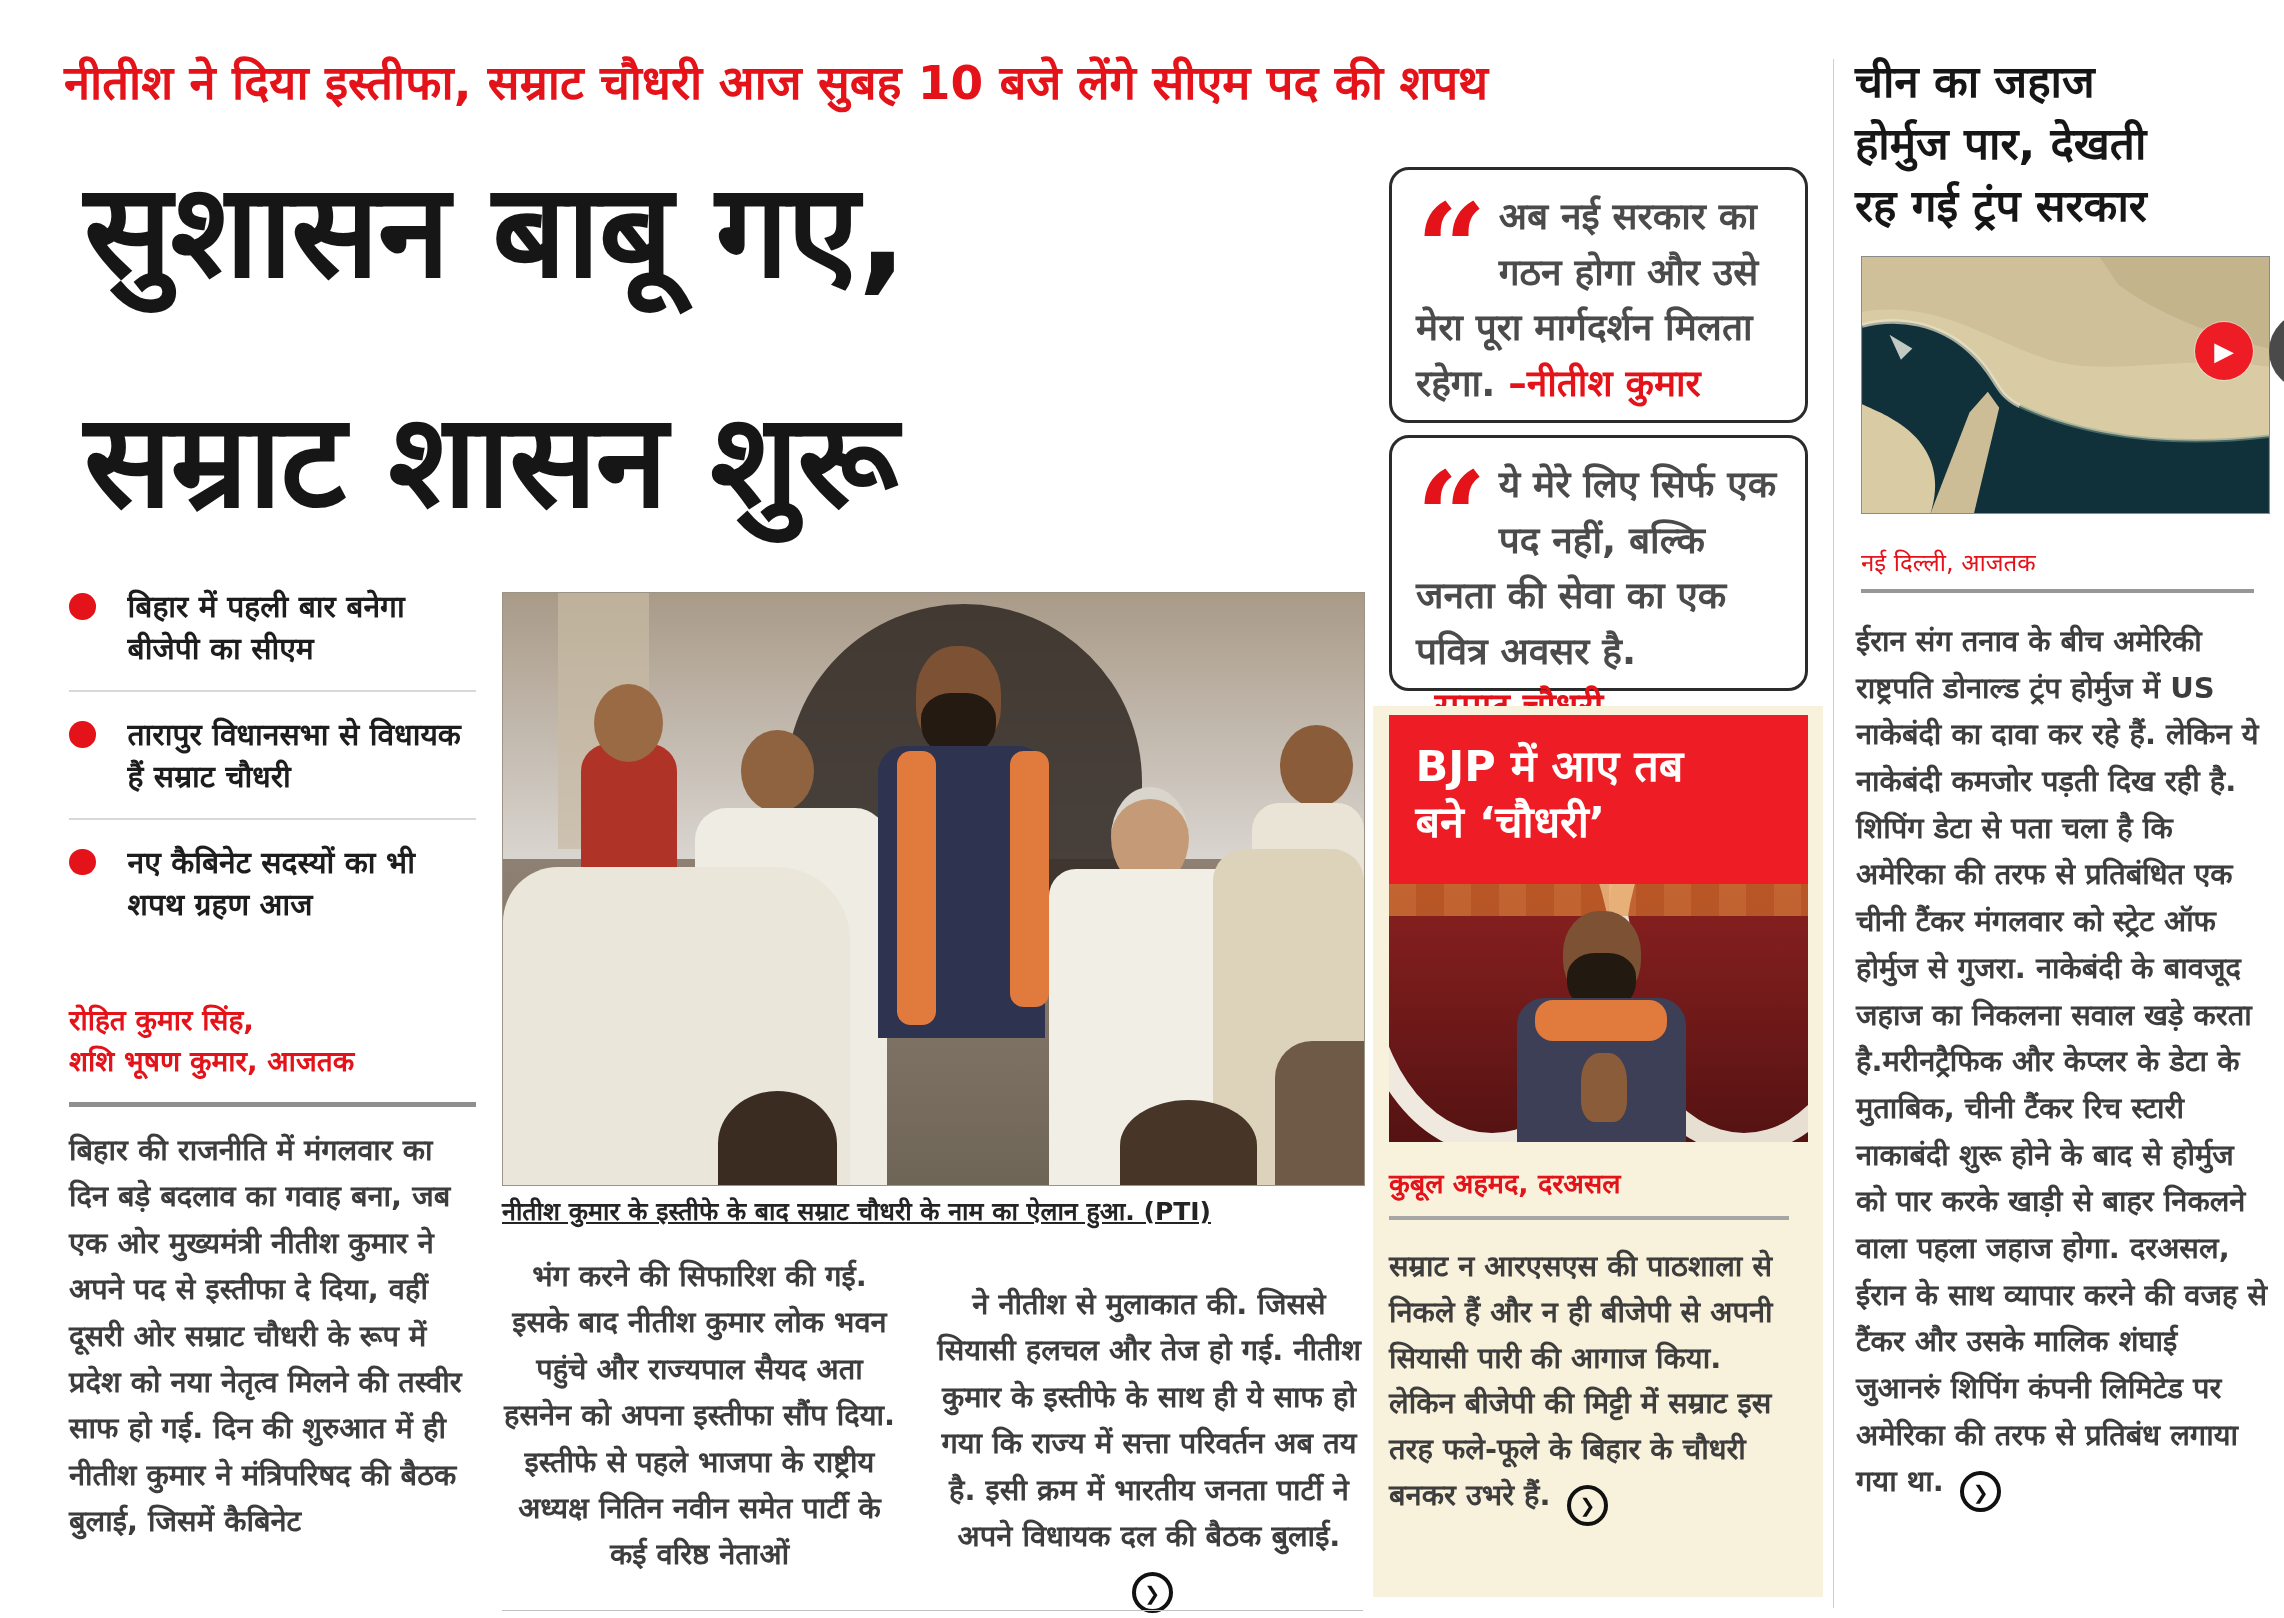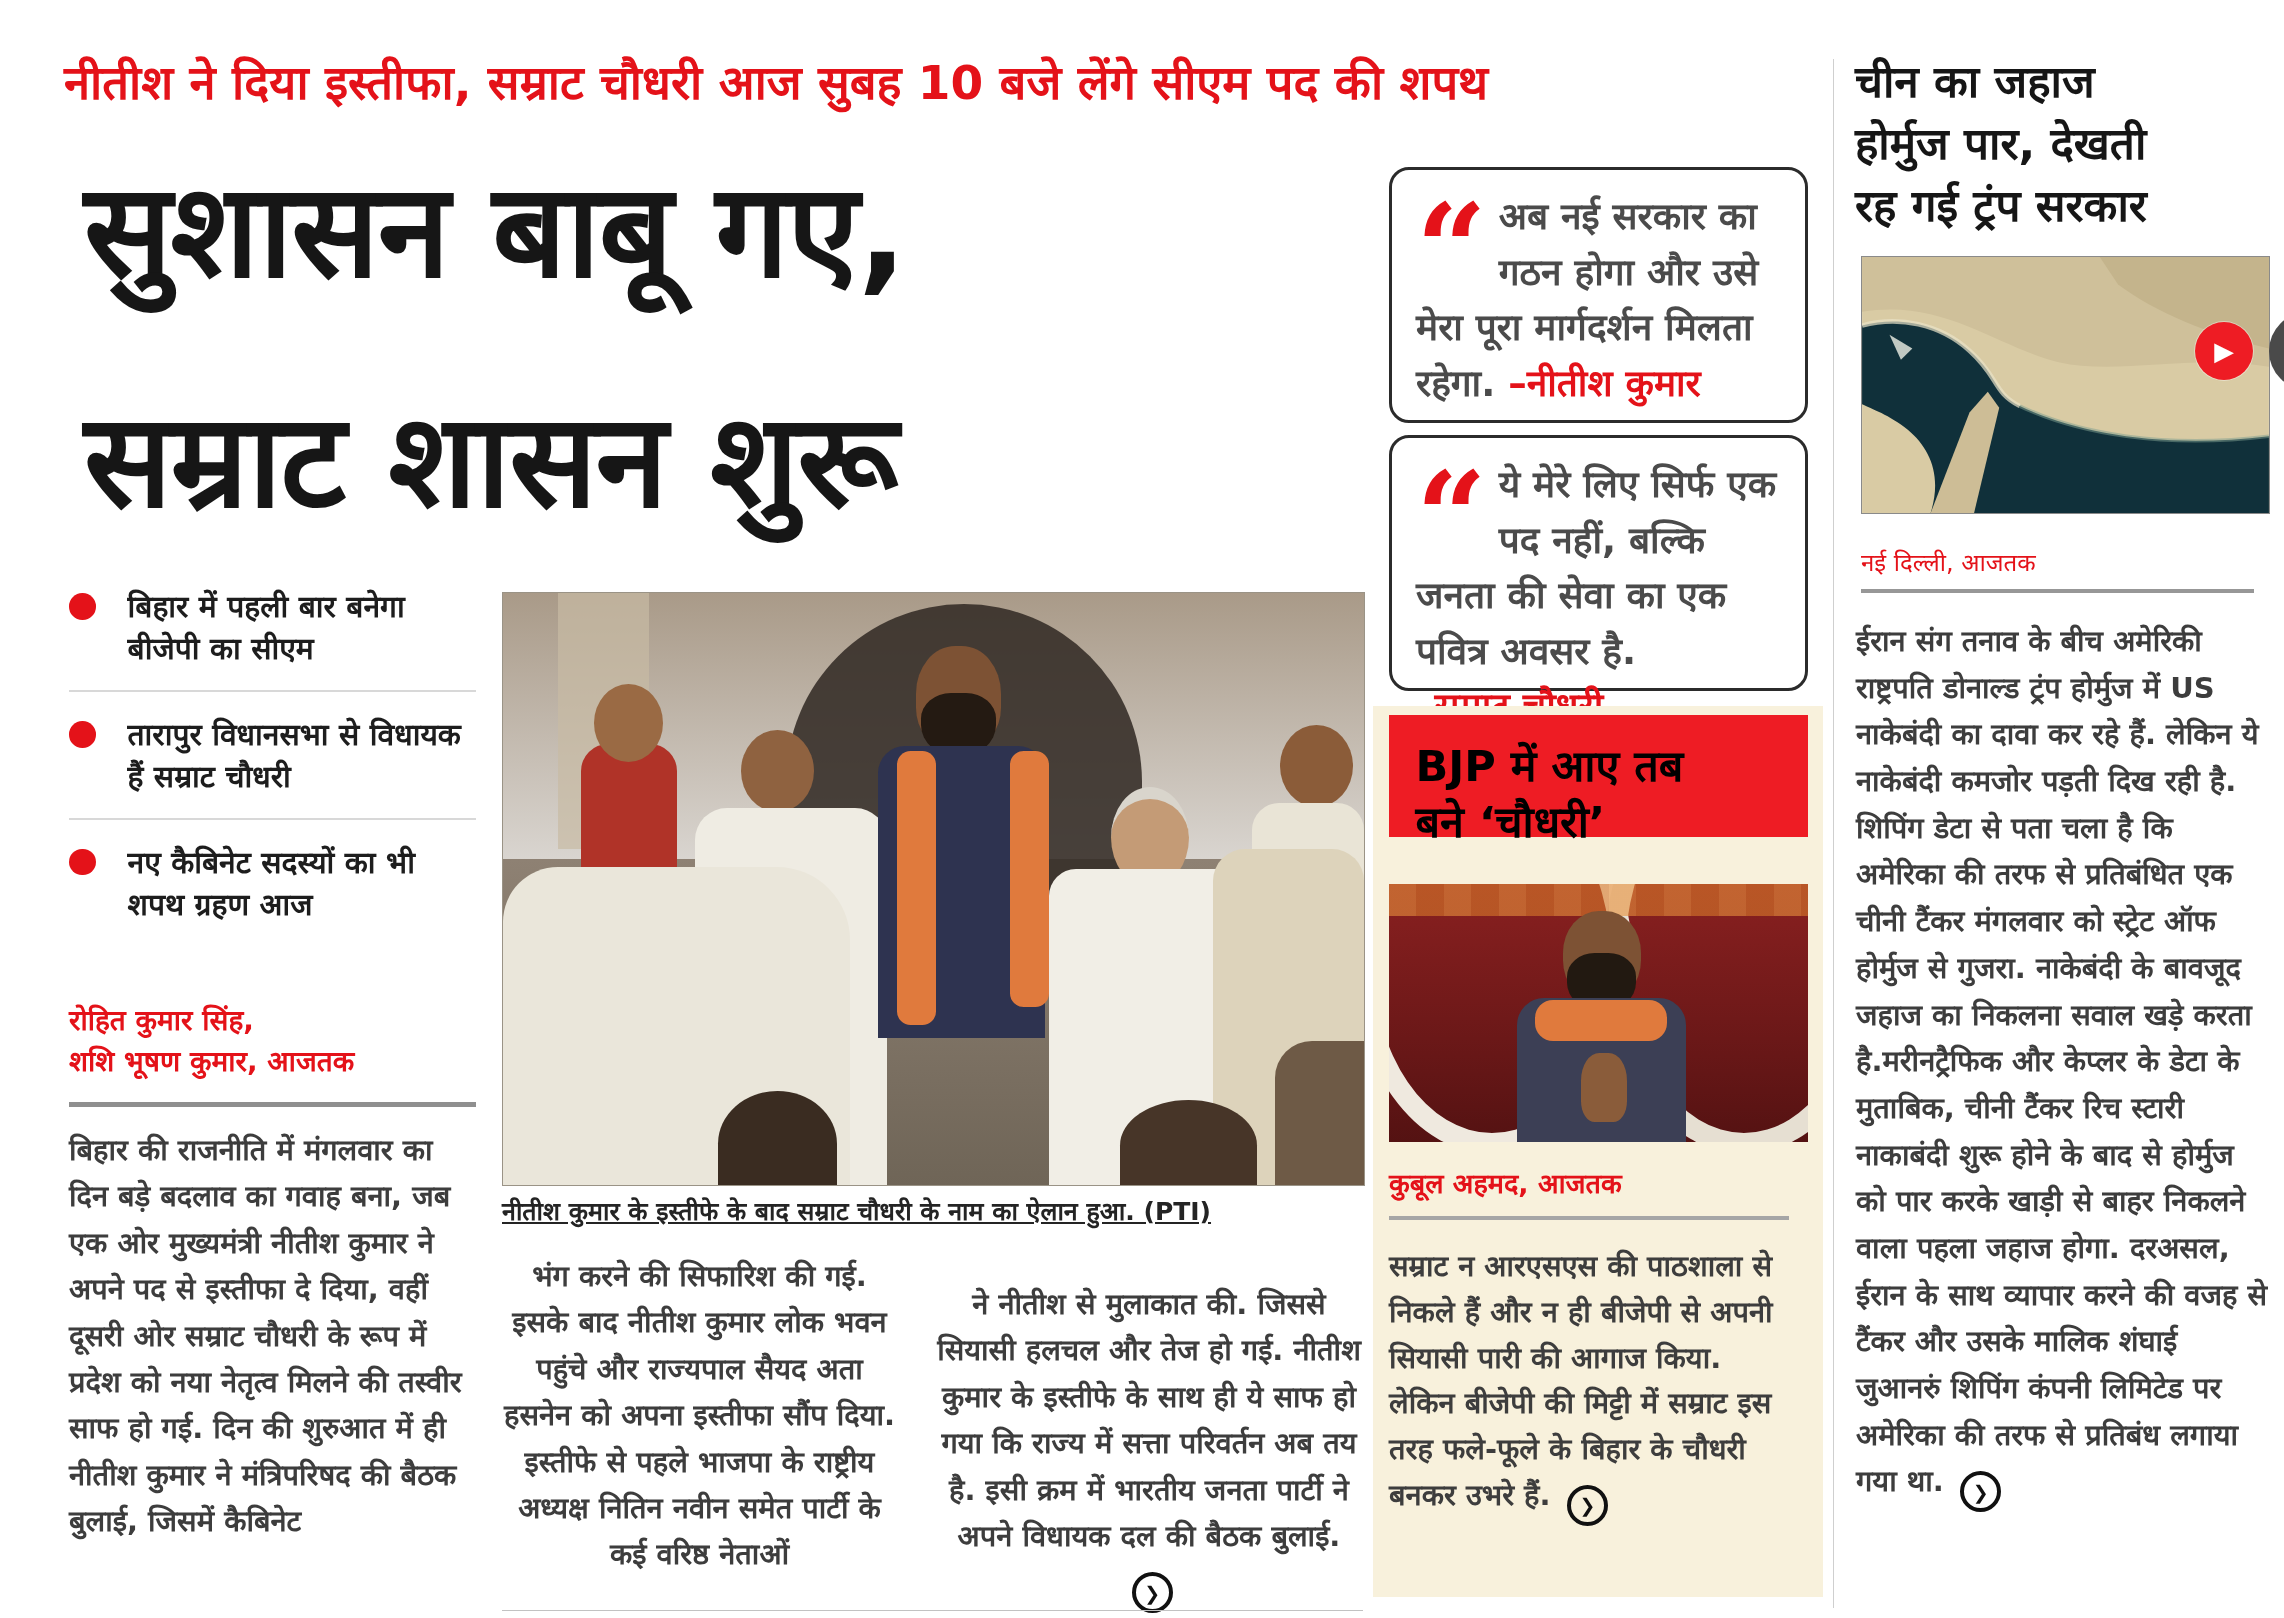--- a/index.html
+++ b/index.html
@@ -45,21 +45,21 @@
   
   .quote-box{left:1389px;width:419px;height:256px;background:#fff;border:3.2px solid #2b2b2b;border-radius:20px;box-sizing:border-box;padding:19px 24px 0 24px;}
   .qb1{top:167px;}
   .qb2{top:435px;}
   .quote-mark{float:left;font-size:123px;line-height:0.78;color:var(--red);font-weight:900;margin:12.8px 12px 0 0;font-family:"DejaVu Serif","Liberation Serif",serif;}
   .quote-text{font-size:37px;font-weight:800;color:#4b4b4b;line-height:1.5;}
   .quote-attr{color:var(--red);white-space:nowrap;}
 
   
   .cream-panel{left:1373px;top:706px;width:450px;height:891px;background:var(--cream);}
-  .bjp-box{left:1389px;top:715px;width:419px;height:122px;background:var(--red2);color:#000000;font-size:43px;font-weight:800;line-height:1.3;box-sizing:border-box;padding:24px 26.5px;}
+  .bjp-box{left:1389px;top:715px;width:419px;height:201px;background:var(--red2);color:#ffffff;font-size:43px;font-weight:800;line-height:1.3;box-sizing:border-box;padding:24px 26.5px;}
   .bjp-box div{white-space:nowrap;}
   .samrat-photo{left:1389px;top:884px;width:419px;height:258px;overflow:hidden;background:linear-gradient(180deg,#8a2020 0%,#6b1818 60%,#541212 100%);}
   .samrat-byline{left:1389px;top:1164px;width:402px;font-size:27px;font-weight:800;color:var(--red);}
   .samrat-rule{left:1389px;top:1216px;width:400px;height:4.1px;background:#a6a6a6;}
   .samrat-body{left:1389px;top:1244px;width:404px;font-size:29px;font-weight:600;color:var(--body);line-height:1.58;}
 
   
   .v-divider{left:1833px;top:59px;width:1.4px;height:1549px;background:#cfcfcf;}
   .right-headline{left:1855px;top:51px;width:416px;font-size:44px;font-weight:800;color:var(--ink);line-height:1.41;}
   .right-headline div{white-space:nowrap;}
@@ -160,21 +160,21 @@
   <div class="abs samrat-photo">
     <div class="ph" style="left:-37px;top:-119px;width:238px;height:347px;border:21px solid #efe9df;border-radius:50%;"></div>
     <div class="ph" style="left:215px;top:-128px;width:238px;height:356px;border:21px solid #e6dfd2;border-radius:50%;"></div>
     <div class="ph" style="left:0;top:0;width:419px;height:32px;background:repeating-linear-gradient(90deg,#e8913c 0 27px,#d87a2a 27px 55px);opacity:.6;"></div>
     <div class="ph" style="left:174px;top:27px;width:78px;height:91px;background:#7d5234;border-radius:46%;"></div>
     <div class="ph" style="left:178px;top:69px;width:69px;height:59px;background:#221911;border-radius:40% 40% 50% 50%;"></div>
     <div class="ph" style="left:128px;top:114px;width:169px;height:146px;background:#3c3f55;border-radius:27px 27px 0 0;"></div>
     <div class="ph" style="left:146px;top:116px;width:132px;height:41px;background:#e07a3d;border-radius:18px;"></div>
     <div class="ph" style="left:192px;top:169px;width:46px;height:69px;background:#8a5c3a;border-radius:40% 40% 30% 30%;"></div>
   </div>
-  <div class="abs samrat-byline">कुबूल अहमद, आजतक</div>
+  <div class="abs samrat-byline">कुबूल अहमद, दरअसल</div>
   <div class="abs samrat-rule"></div>
   <div class="abs samrat-body">
     <span>सम्राट न आरएसएस की पाठशाला से निकले हैं और न ही बीजेपी से अपनी सियासी पारी की आगाज किया. लेकिन बीजेपी की मिट्टी में सम्राट इस तरह फले-फूले के बिहार के चौधरी बनकर उभरे हैं.</span>
     <span class="more-icon">❯</span>
   </div>
 
   <div class="abs v-divider"></div>
   <div class="abs right-headline">
     <div>चीन का जहाज</div>
     <div>होर्मुज पार, देखती</div>

